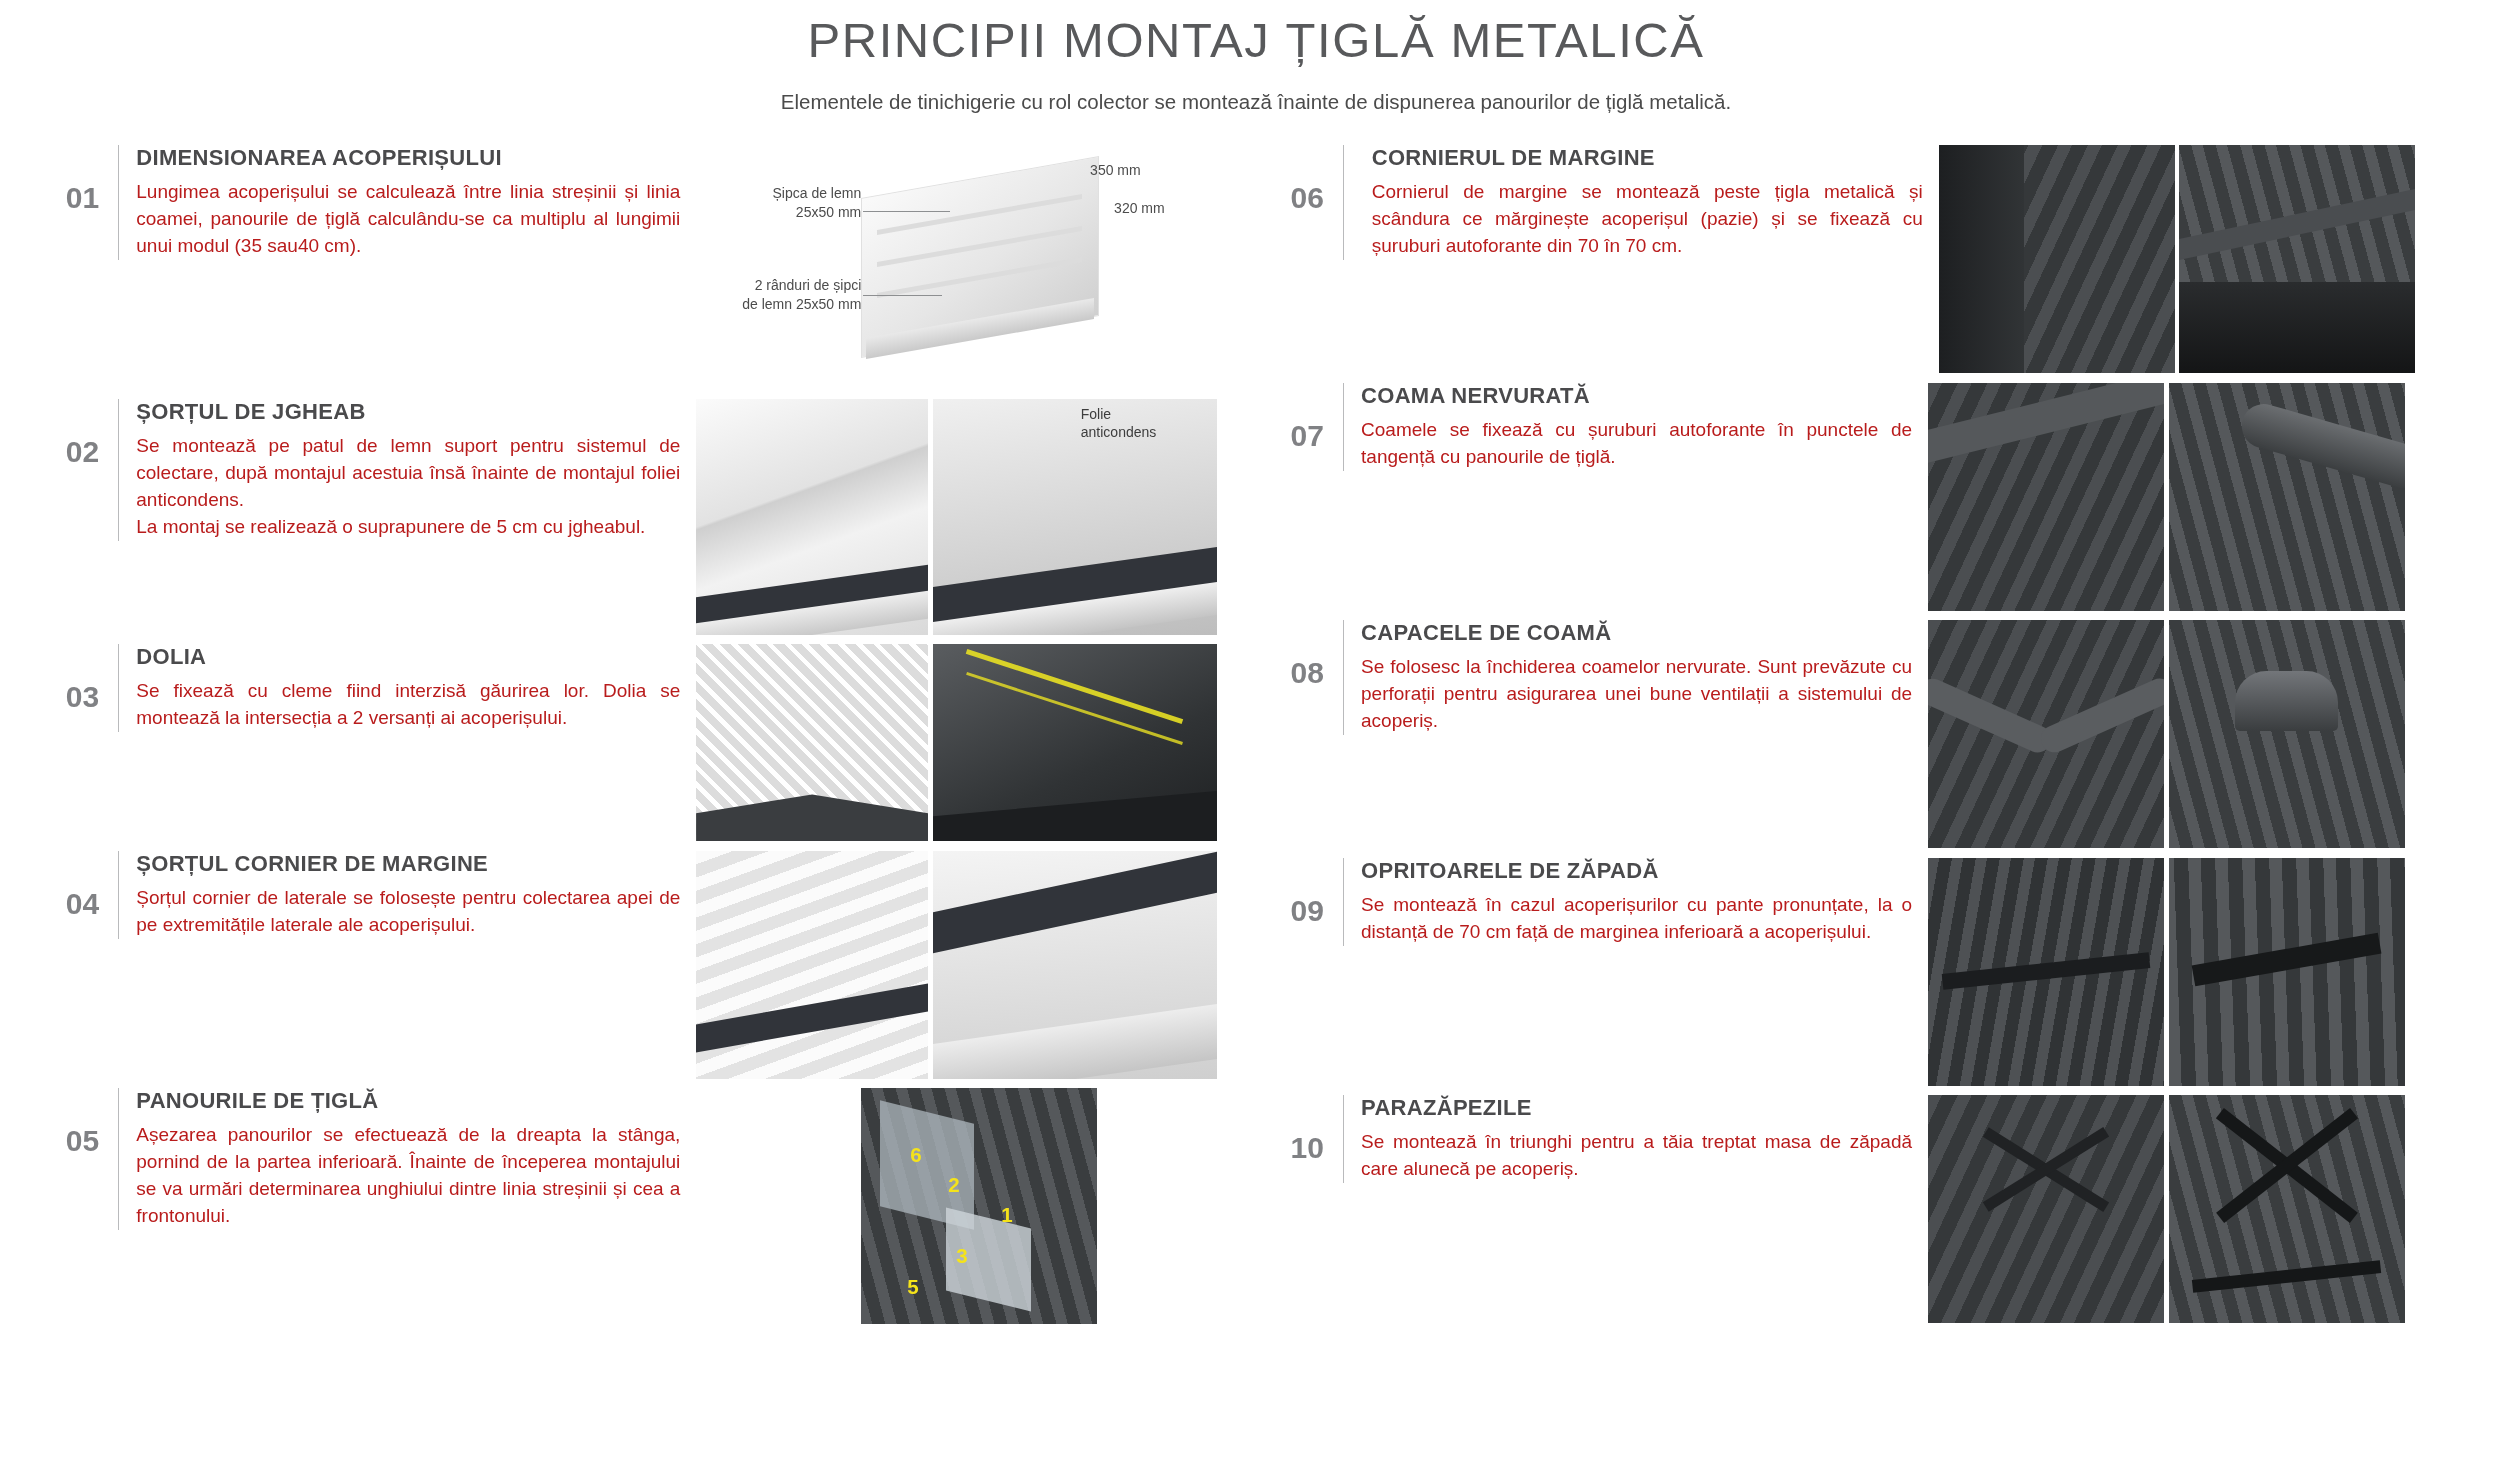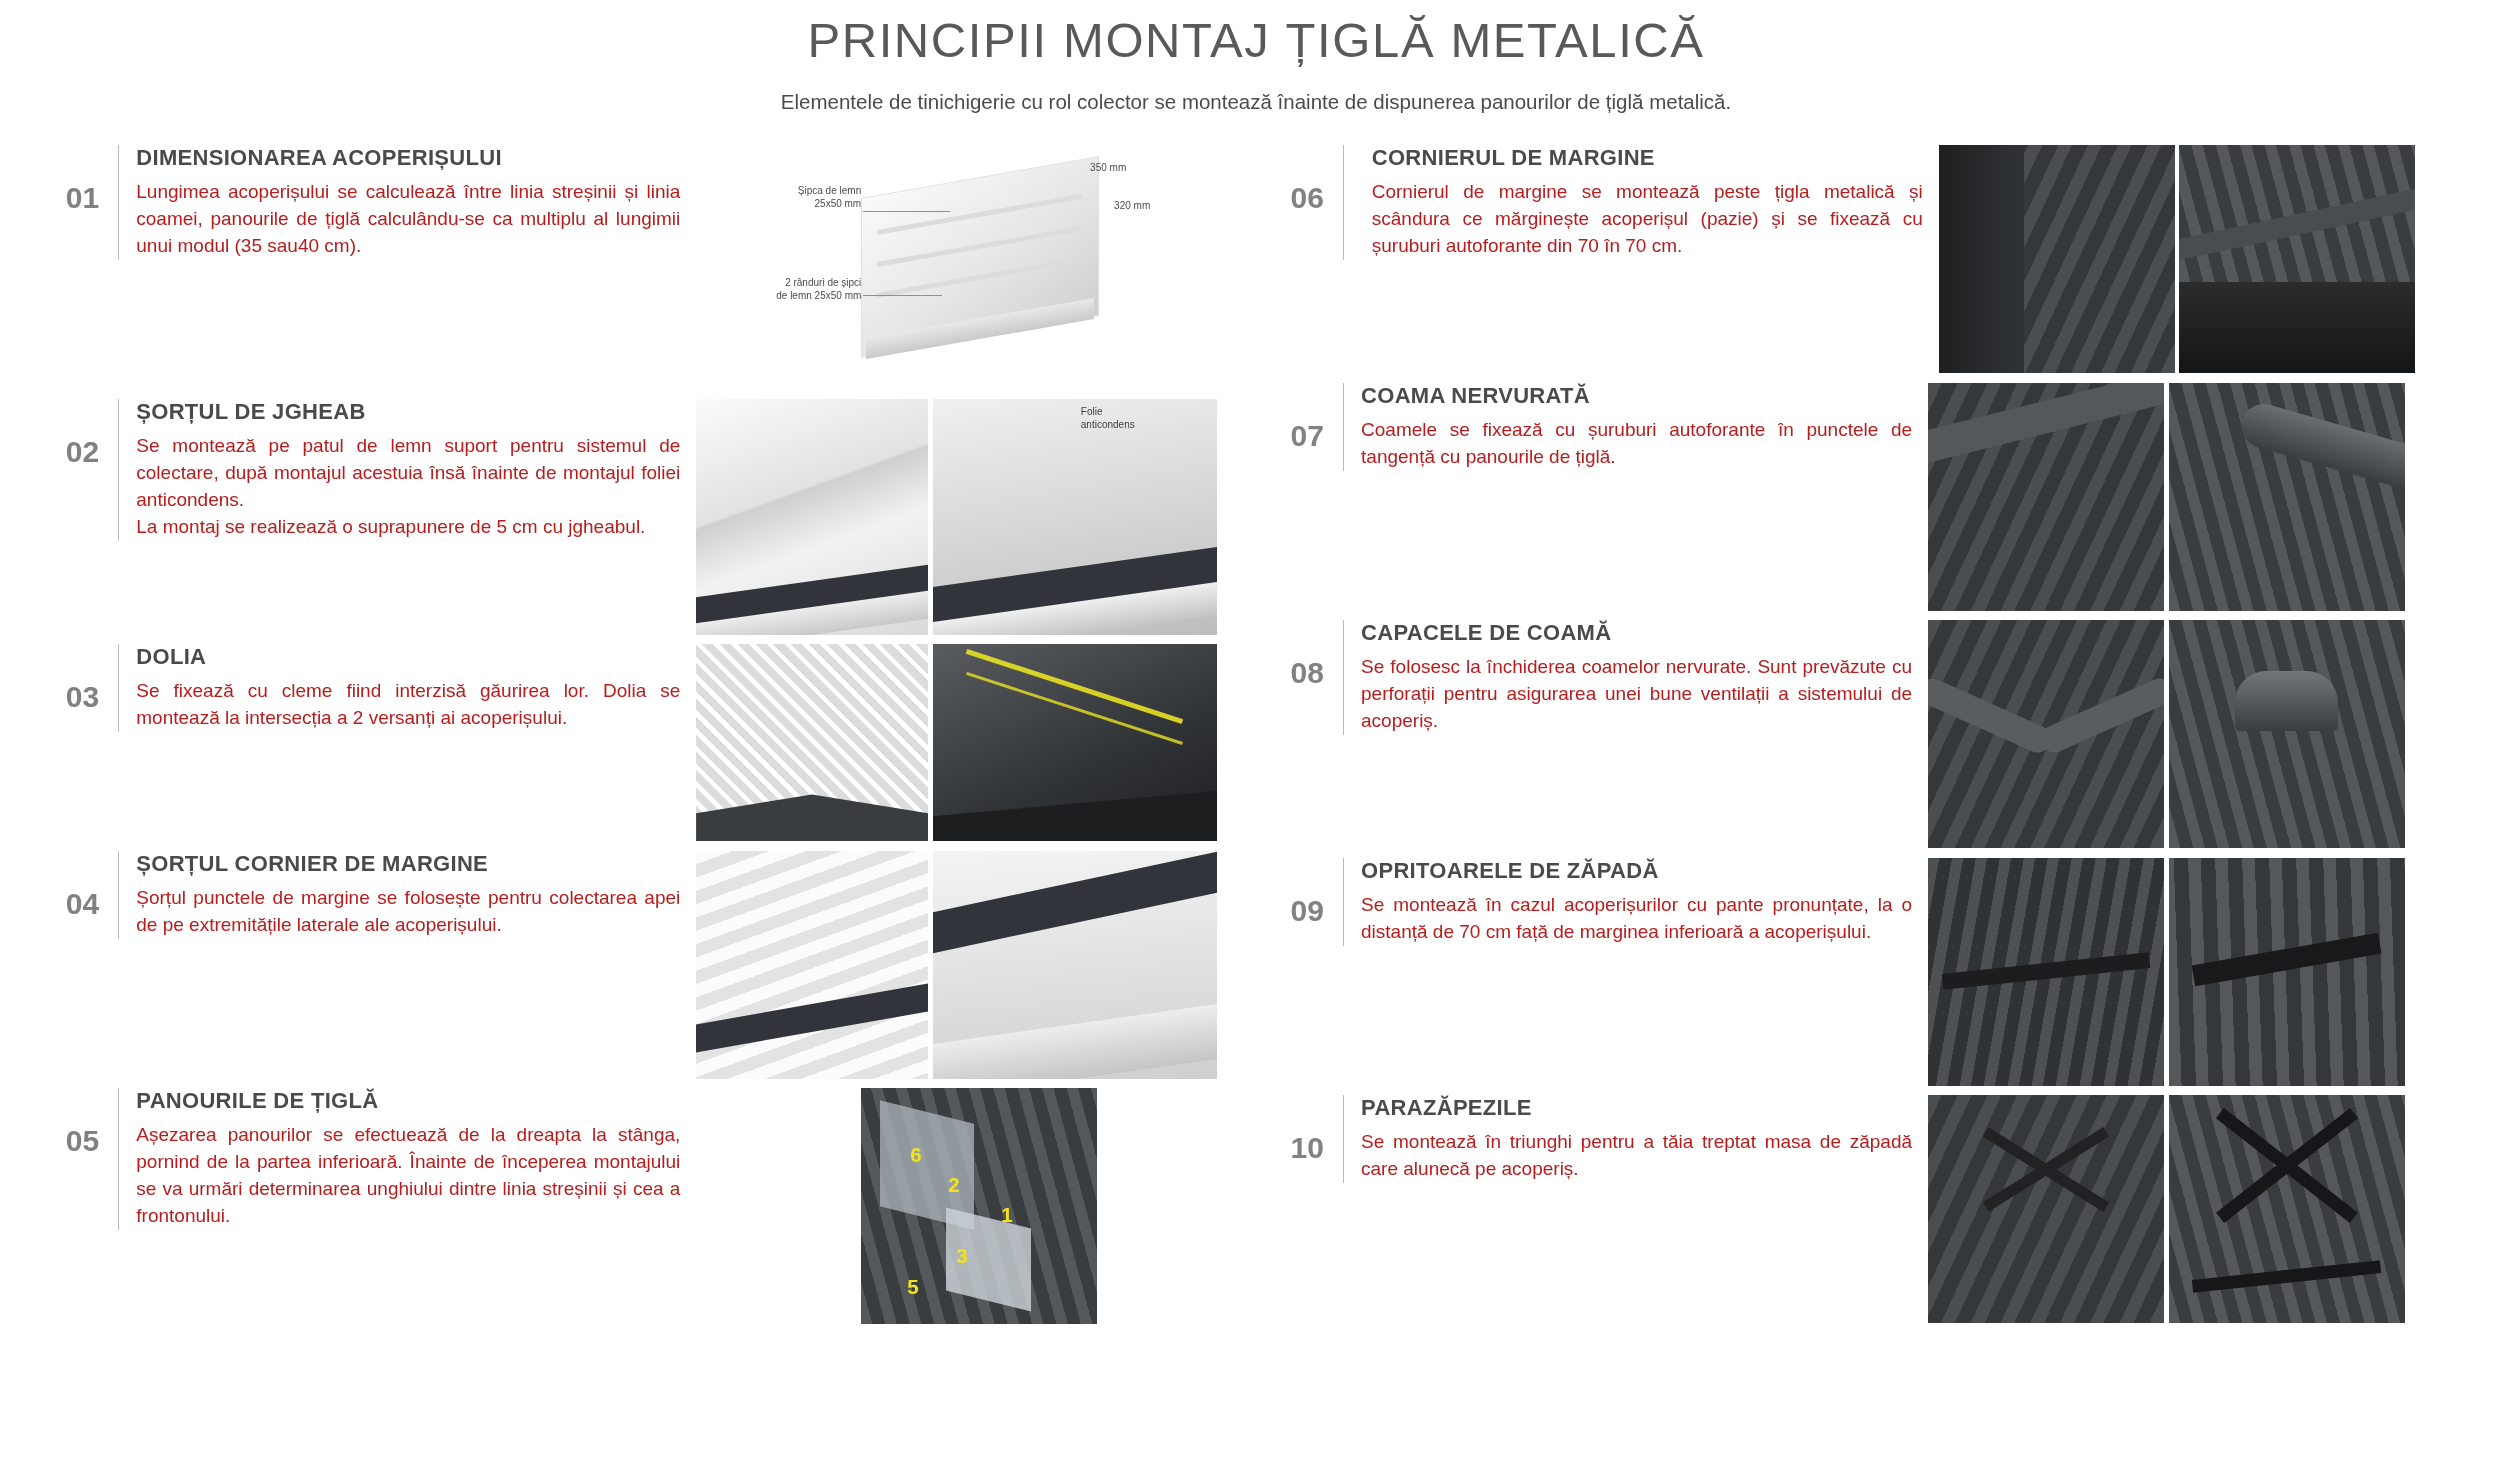--- a/index.html
+++ b/index.html
@@ -136,21 +136,21 @@
   }
   .band-light {
     position: absolute;
     background: #f4f4f4;
   }
 
   
   .figure-wrap { position: relative; }
   .callout {
     position: absolute;
-    font-size: 10px;
+    font-size: 14px;
     color: #4c4c4c;
     line-height: 1.3;
     text-align: right;
     white-space: pre-line;
   }
   .callout.left-align { text-align: left; }
   .callout-line {
     position: absolute;
     height: 0.8px;
     background: #8d8f91;
@@ -240,21 +240,21 @@
           <div style="position:absolute;left:10%;top:32%;width:80%;height:3.2px;background:#e8e023;transform:rotate(18deg);opacity:.8;"></div>
           <div style="position:absolute;left:0;bottom:0;width:100%;height:63px;background:#1c1e20;clip-path:polygon(0 60%,100% 20%,100% 100%,0 100%);"></div>
         </div>
       </div>
     </div>
 
     <div class="step">
       <div class="step-num">04</div>
       <div class="step-text" style="flex:0 0 544px;width:544px;">
         <div class="step-title">ȘORȚUL CORNIER DE MARGINE</div>
-        <div class="step-body">Șorțul punctele de margine se folosește pentru colectarea apei de pe extremitățile laterale ale acoperișului.</div>
+        <div class="step-body">Șorțul cornier de laterale se folosește pentru colectarea apei de pe extremitățile laterale ale acoperișului.</div>
       </div>
       <div class="imgs">
         <div class="thumb light" style="width:232px;height:228px;">
           <div class="roof-a" style="background:repeating-linear-gradient(160deg,#fbfbfb 0 12.6px,#e3e3e3 12.6px 25px);"></div>
           <div class="band" style="left:0;bottom:47px;width:100%;height:28px;transform:skewY(-10deg);"></div>
         </div>
         <div class="thumb light" style="width:284px;height:228px;">
           <div class="roof-a" style="background:linear-gradient(175deg,#f4f4f4,#cfcfcf);"></div>
           <div class="band" style="left:0;top:31.5px;width:100%;height:41px;transform:skewY(-12deg);"></div>
           <div class="band-light" style="left:0;bottom:0;width:100%;height:55px;background:linear-gradient(180deg,#ededed,#c5c5c5);transform:skewY(-8deg);"></div>

